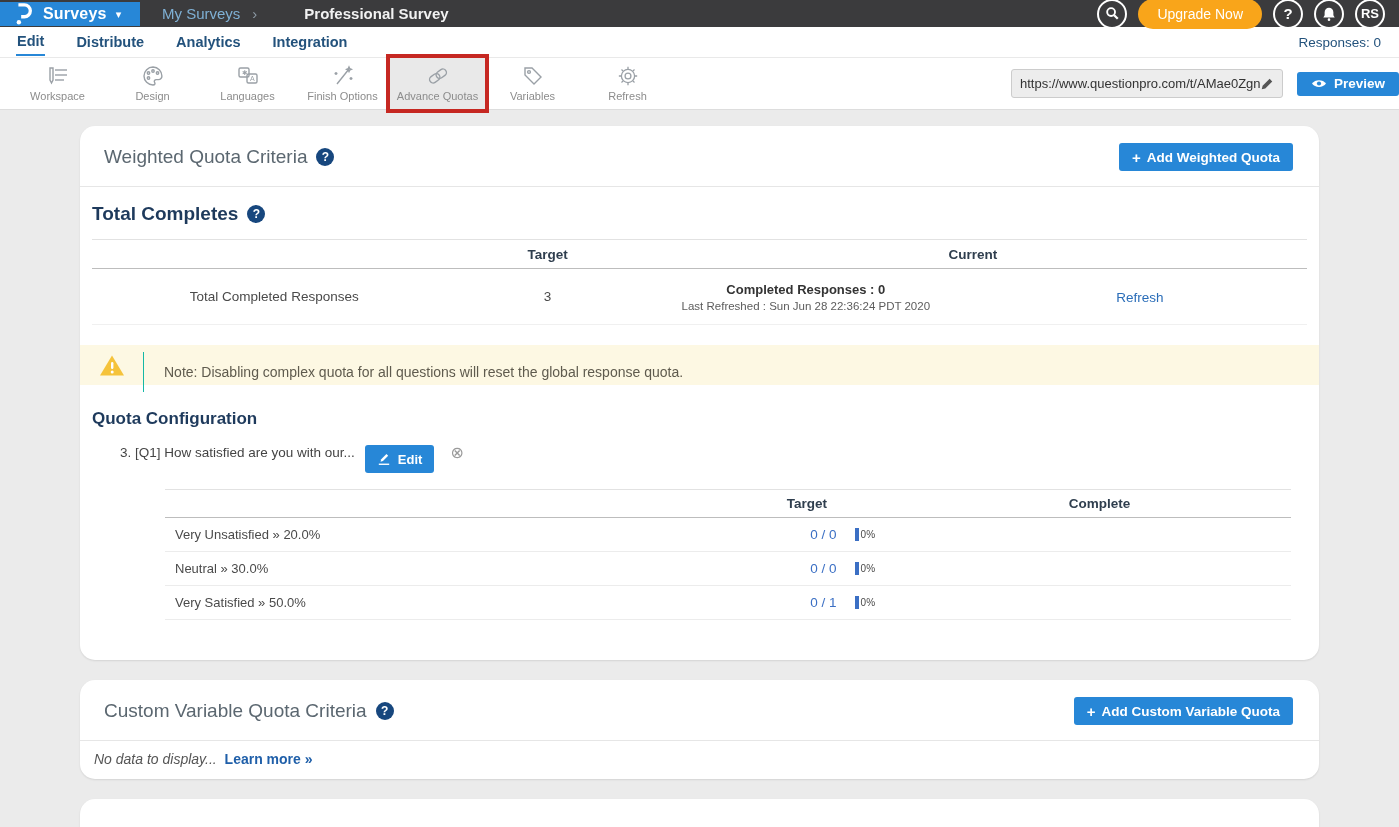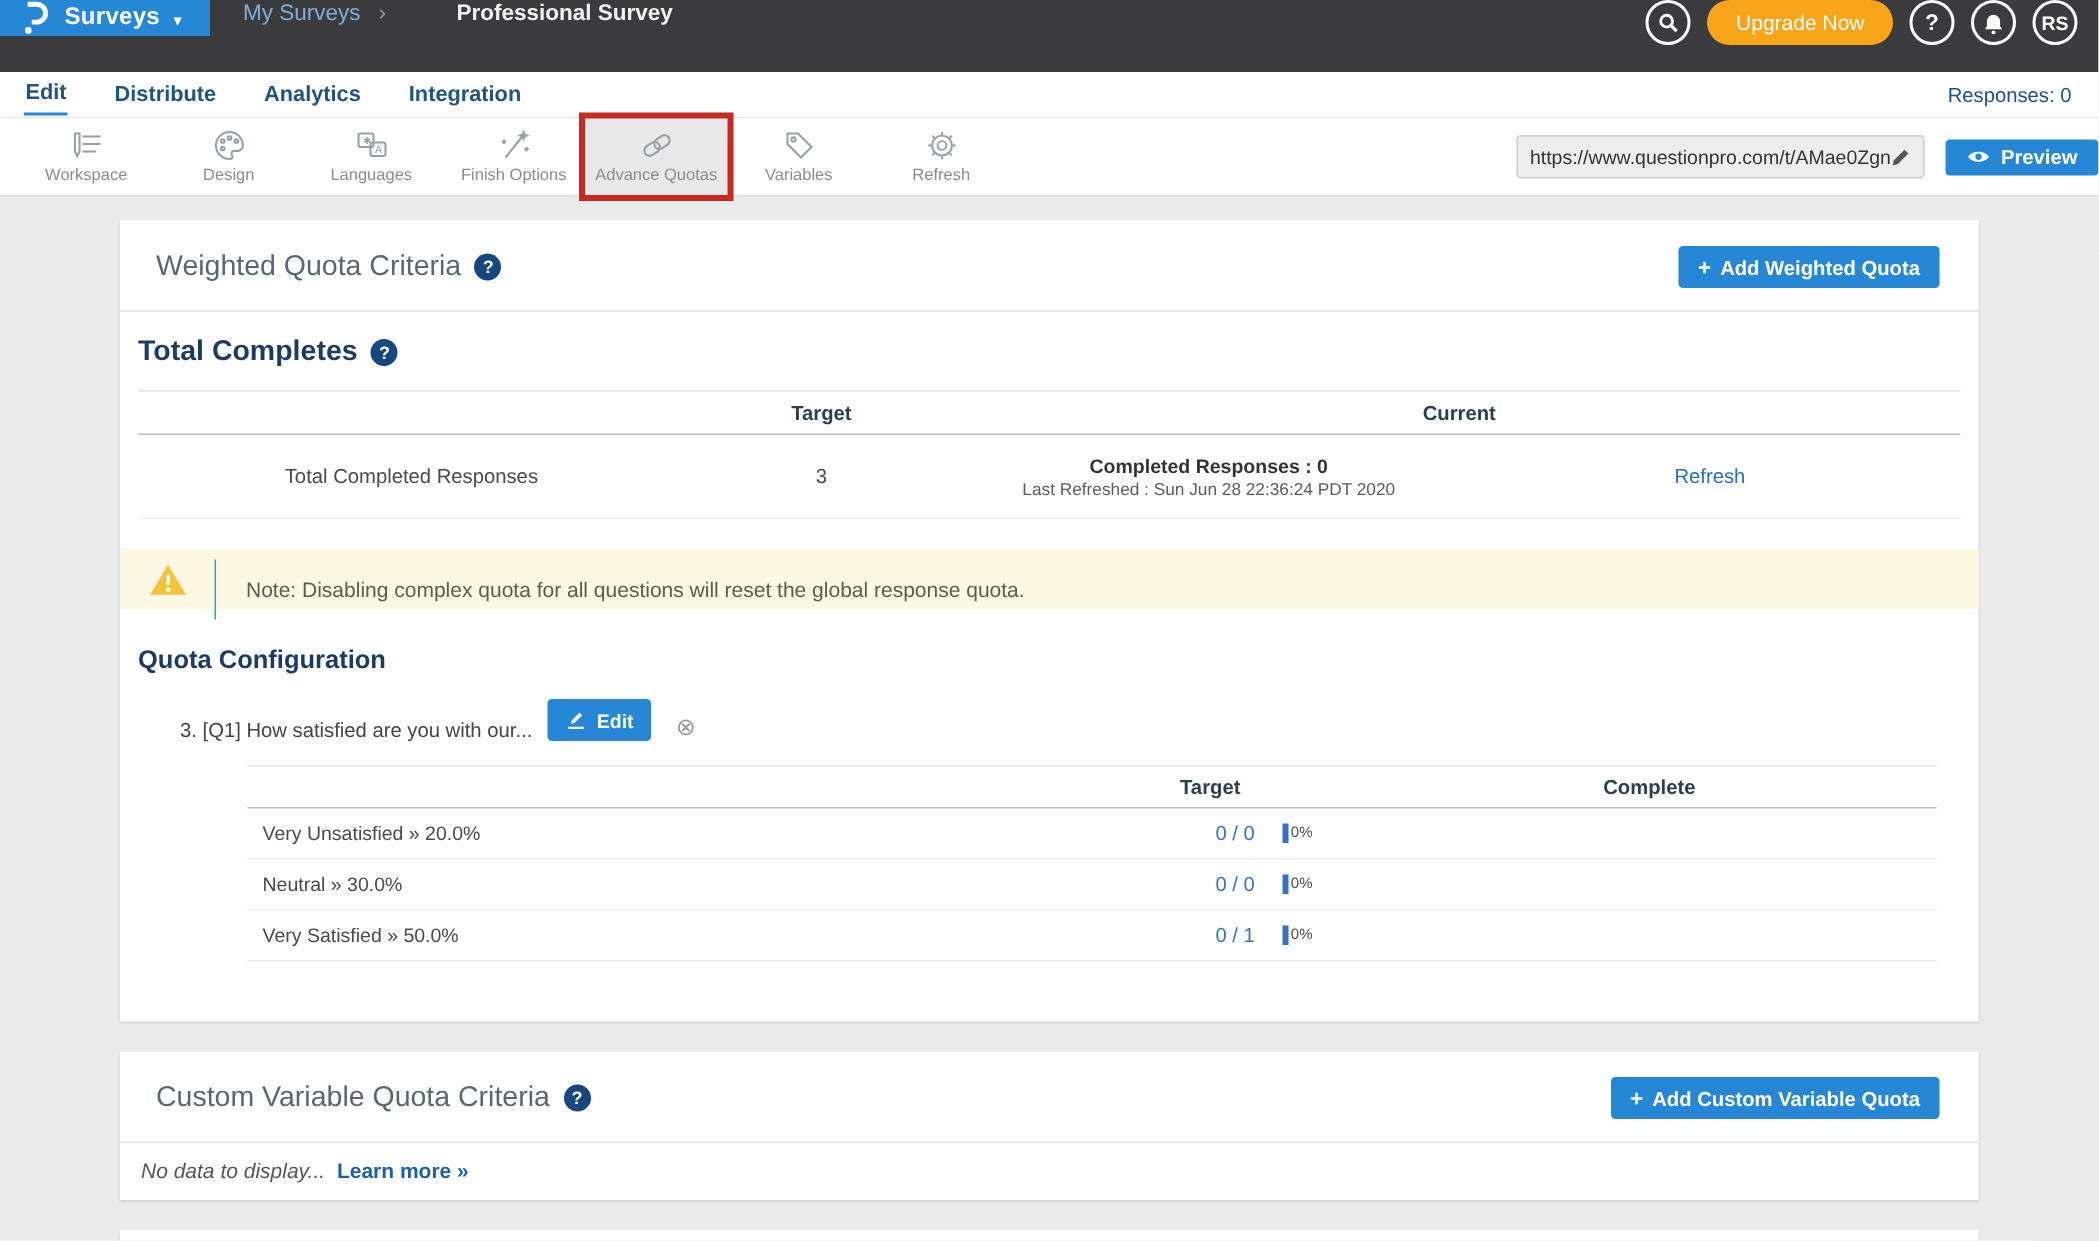--- a/index.html
+++ b/index.html
@@ -1,20 +1,20 @@
 <!DOCTYPE html>
 <html><head>
 <meta charset="utf-8">
 <style>
   * { margin:0; padding:0; box-sizing:border-box; }
   html,body { width:1399px; height:827px; overflow:hidden; background:#ebebeb;
     font-family:"Liberation Sans", sans-serif; }
 
   
-  .topbar { height:48px; background:#3b3b3d; display:flex; align-items:flex-start; }
+  .topbar { height:27px; background:#3b3b3d; display:flex; align-items:center; }
   .logo-block { width:140px; background:#2787d7; display:flex; align-items:center;
     gap:9px; padding:0 12px; color:#fff; cursor:pointer; }
   .logo-block .product { font-size:16px; font-weight:bold; letter-spacing:.2px; }
   .logo-block .caret { font-size:11px; margin-top:2px; }
   .breadcrumb { display:flex; align-items:center; gap:12px; padding-left:22px; font-size:15px; }
   .bc-parent { color:#7fb0d4; cursor:pointer; }
   .bc-sep { color:#8d9aa5; font-size:15px; }
   .bc-current { color:#f2f2f2; font-weight:600;margin-left:35px; }
   .topbar-right { margin-left:auto; display:flex; align-items:center; gap:11px; padding-right:14px; }
   .circle-btn { width:30px; height:30px; border:2px solid #fff; border-radius:50%;
@@ -45,21 +45,21 @@
   .url-box { display:flex; align-items:center; background:#ededed; border:1px solid #ccc;
     border-radius:3px; height:29px; width:272px; padding:0 8px; }
   .url-box input { border:none; background:transparent; outline:none; flex:1;
     font-size:13px; color:#333; font-family:"Liberation Sans", sans-serif; }
   .preview-btn { background:#2787d7; border:none; color:#fff; border-radius:3px;
     height:24px; padding:0 14px; font-size:13.5px; font-weight:bold; cursor:pointer;
     display:flex; align-items:center; gap:7px; font-family:"Liberation Sans", sans-serif; }
 
   
   .page { padding:16px 80px 0; }
-  .card { background:#fff; box-shadow:0 1px 2px rgba(0,0,0,.10); margin-bottom:20px; }
+  .card { background:#fff; box-shadow:0 1px 2px rgba(0,0,0,.10); margin-bottom:20px;border-radius:15px; }
   .card-header { display:flex; align-items:center; padding:17px 26px 15px 24px; }
   .sec-title { font-size:19px; color:#5b6770; display:flex; align-items:center; gap:9px; }
   .help-badge { width:18px; height:18px; border-radius:50%; background:#17477e; color:#fff;
     font-size:12px; font-weight:bold; display:flex; align-items:center; justify-content:center;
     cursor:pointer; }
   .add-btn { margin-left:auto; background:#2787d7; color:#fff; border:none; border-radius:3px;
     height:28px; padding:0 13px; font-size:13.5px; font-weight:bold; cursor:pointer;
     display:flex; align-items:center; gap:6px; font-family:"Liberation Sans", sans-serif; }
   .add-btn .plus { font-size:15px; font-weight:bold; }
   .hdr-divider { border-bottom:1px solid #e6e6e6; }
@@ -84,21 +84,21 @@
   .cur-refresh { flex:1; text-align:center; }
   .link { color:#2a6db8; font-size:13.5px; cursor:pointer; text-decoration:none; }
 
   
   .note { margin-top:20px; background:#fdf8e3; height:40px; display:flex; align-items:center; }
   .note-icon-wrap { width:63px; display:flex; justify-content:center; }
   .note-text { border-left:1px solid #14b8a6; height:100%; display:flex; align-items:center;
     padding-left:20px; font-size:14px; color:#5f5b4e;margin-top:14px; }
 
   
-  .question-row { display:flex; align-items:flex-end; gap:10px; margin:10px 0 0 40px; }
+  .question-row { display:flex; align-items:flex-start; gap:10px; margin:10px 0 0 40px; }
   .q-label { font-size:13.5px; color:#444; }
   .edit-btn { background:#2787d7; border:none; color:#fff; border-radius:3px; height:28px;
     padding:0 12px; font-size:13px; font-weight:bold; display:flex; align-items:center; gap:7px;
     cursor:pointer; font-family:"Liberation Sans", sans-serif; }
   .remove-x { color:#9a9a9a; font-size:16px; margin-left:6px; cursor:pointer; line-height:1; }
 
   .table2 { margin:16px 28px 0 85px; padding-bottom:40px; }
   .t2-head { display:grid; grid-template-columns:48% 18% 34%; border-top:1px solid #e2e2e2;
     border-bottom:1px solid #bdbdbd; height:29px; align-items:center; }
   .t2-head .th { text-align:center; font-size:13.5px; font-weight:bold; color:#2f3e4e; }

